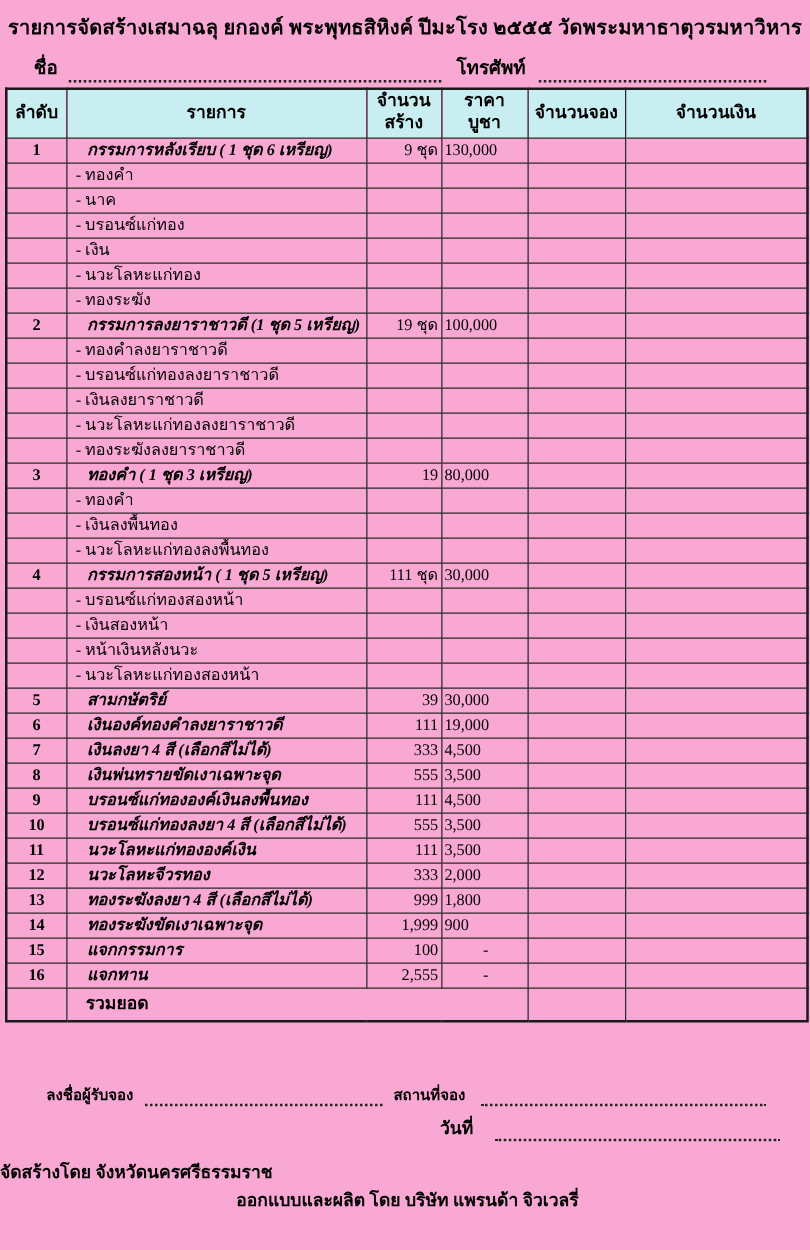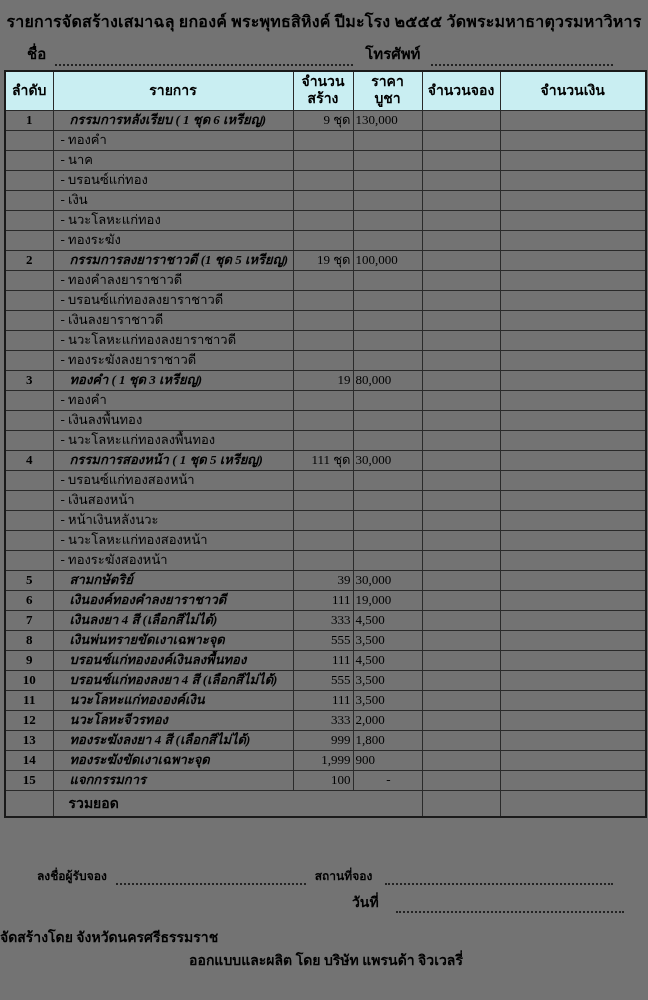--- a/index.html
+++ b/index.html
@@ -1,16 +1,16 @@
 <!DOCTYPE html>
 <html style="--header-bg: #c9eef2;"><head>
 <meta charset="utf-8">
 <style>
   html,body{margin:0;padding:0;background:#e9e9e9;}
-  .page{position:relative;width:648px;height:1000px;background:#737373;
+  .page{position:relative;width:648px;height:1000px;background:#f9a8d4;
         font-family:"Liberation Serif","DejaVu Serif",serif;color:#000;overflow:hidden;}
   .title{position:absolute;top:9px;left:0;width:100%;text-align:center;
          font-weight:bold;font-size:16px;letter-spacing:.2px;}
   .name-line{position:absolute;top:42px;left:27px;display:flex;align-items:flex-end;
              font-weight:bold;font-size:15px;}
   .dots{display:inline-block;border-bottom:2px dotted #222;height:14px;}
   .dots-name{width:298px;margin-left:9px;}
   .phone-label{margin-left:12px;}
   .dots-phone{width:182px;margin-left:10px;}
 
@@ -250,28 +250,20 @@
         </tr>
         <tr>
           <td class="c-no"></td>
           <td class="c-item sub">- นวะโลหะแก่ทองสองหน้า</td>
           <td class="c-qty"></td>
           <td class="c-price"></td>
           <td class="c-res"></td>
           <td class="c-amt"></td>
         </tr>
         <tr>
-          <td class="c-no"></td>
-          <td class="c-item sub">- ทองระฆังสองหน้า</td>
-          <td class="c-qty"></td>
-          <td class="c-price"></td>
-          <td class="c-res"></td>
-          <td class="c-amt"></td>
-        </tr>
-        <tr>
           <td class="c-no">5</td>
           <td class="c-item main">สามกษัตริย์</td>
           <td class="c-qty">39</td>
           <td class="c-price">30,000</td>
           <td class="c-res"></td>
           <td class="c-amt"></td>
         </tr>
         <tr>
           <td class="c-no">6</td>
           <td class="c-item main">เงินองค์ทองคำลงยาราชาวดี</td>
@@ -341,20 +333,28 @@
           <td class="c-item main">ทองระฆังขัดเงาเฉพาะจุด</td>
           <td class="c-qty">1,999</td>
           <td class="c-price">900</td>
           <td class="c-res"></td>
           <td class="c-amt"></td>
         </tr>
         <tr>
           <td class="c-no">15</td>
           <td class="c-item main">แจกกรรมการ</td>
           <td class="c-qty">100</td>
+          <td class="c-price dash">-</td>
+          <td class="c-res"></td>
+          <td class="c-amt"></td>
+        </tr>
+        <tr>
+          <td class="c-no">16</td>
+          <td class="c-item main">แจกทาน</td>
+          <td class="c-qty">2,555</td>
           <td class="c-price dash">-</td>
           <td class="c-res"></td>
           <td class="c-amt"></td>
         </tr>
       </tbody>
     <tfoot>
       <tr>
         <td class="c-no"></td>
         <td class="total-label" colspan="3">รวมยอด</td>
         <td></td>

